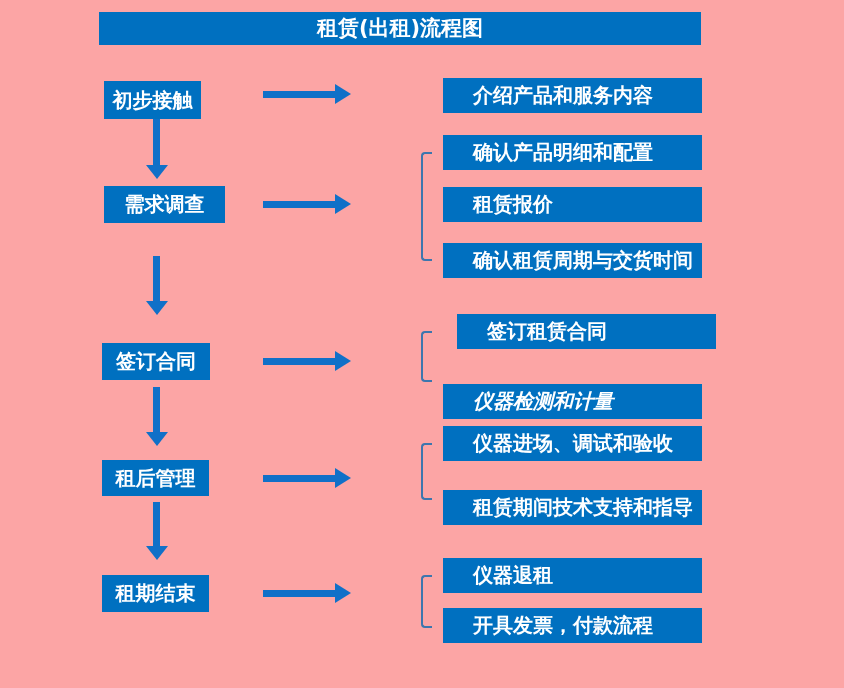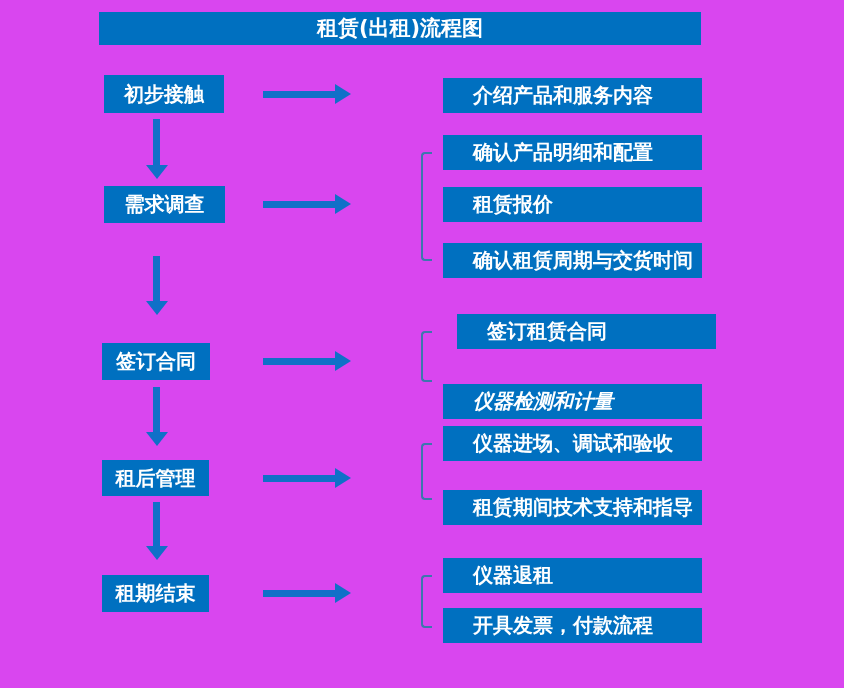--- a/index.html
+++ b/index.html
@@ -8,21 +8,21 @@
     width: 844px;
     height: 688px;
     background: #ffffff;
     font-family: "DejaVu Sans", "Liberation Sans", sans-serif;
     overflow: hidden;
   }
   .canvas {
     position: relative;
     width: 844px;
     height: 688px;
-    background: #d946ef;
+    background: #fca5a5;
   }
   .blue-box {
     position: absolute;
     background: #0070C0;
     color: #ffffff;
     font-weight: bold;
     font-size: 20px;
     box-sizing: border-box;
     white-space: nowrap;
     overflow: hidden;
@@ -38,21 +38,21 @@
     text-align: center;
   }
   .detail-box {
     left: 443px;
     width: 259px; height: 35px;
     line-height: 35px;
     padding-left: 30px;
     text-align: left;
   }
   
-  .step-1 { left: 104px; top: 75px;  width: 120px; height: 38px; line-height: 38px; }
+  .step-1 { left: 104px; top: 81px;  width: 97px; height: 38px; line-height: 38px; }
   .step-2 { left: 104px; top: 186px; width: 121px; height: 37px; line-height: 37px; }
   .step-3 { left: 102px; top: 343px; width: 108px; height: 37px; line-height: 37px; }
   .step-4 { left: 102px; top: 460px; width: 107px; height: 36px; line-height: 36px; }
   .step-5 { left: 102px; top: 575px; width: 107px; height: 37px; line-height: 37px; }
   
   .d-1a { top: 78px;  }
   .d-2a { top: 135px; }
   .d-2b { top: 187px; }
   .d-2c { top: 243px; }
   .d-3a { top: 314px; margin-left: 14px; }

